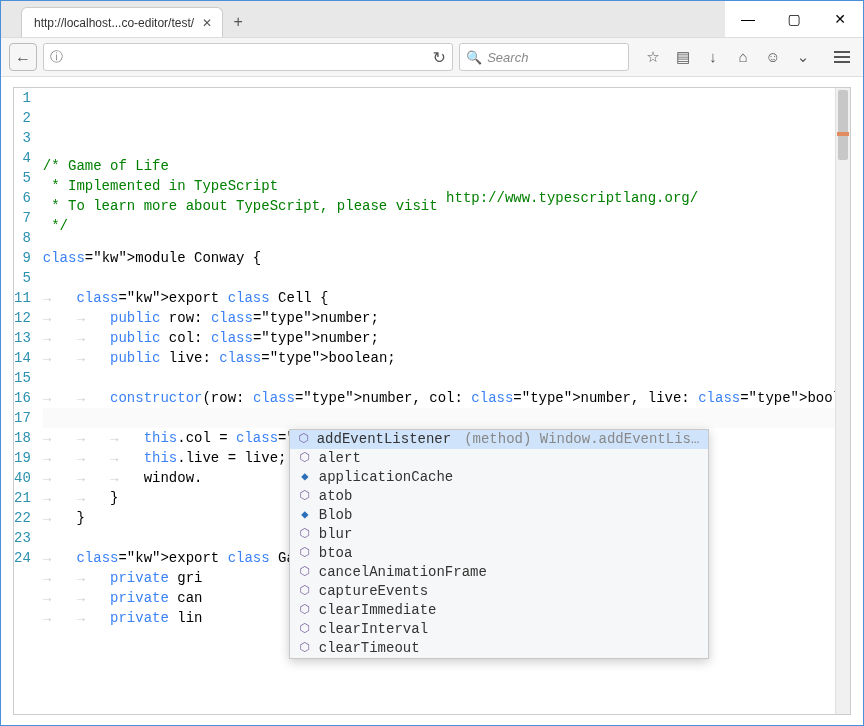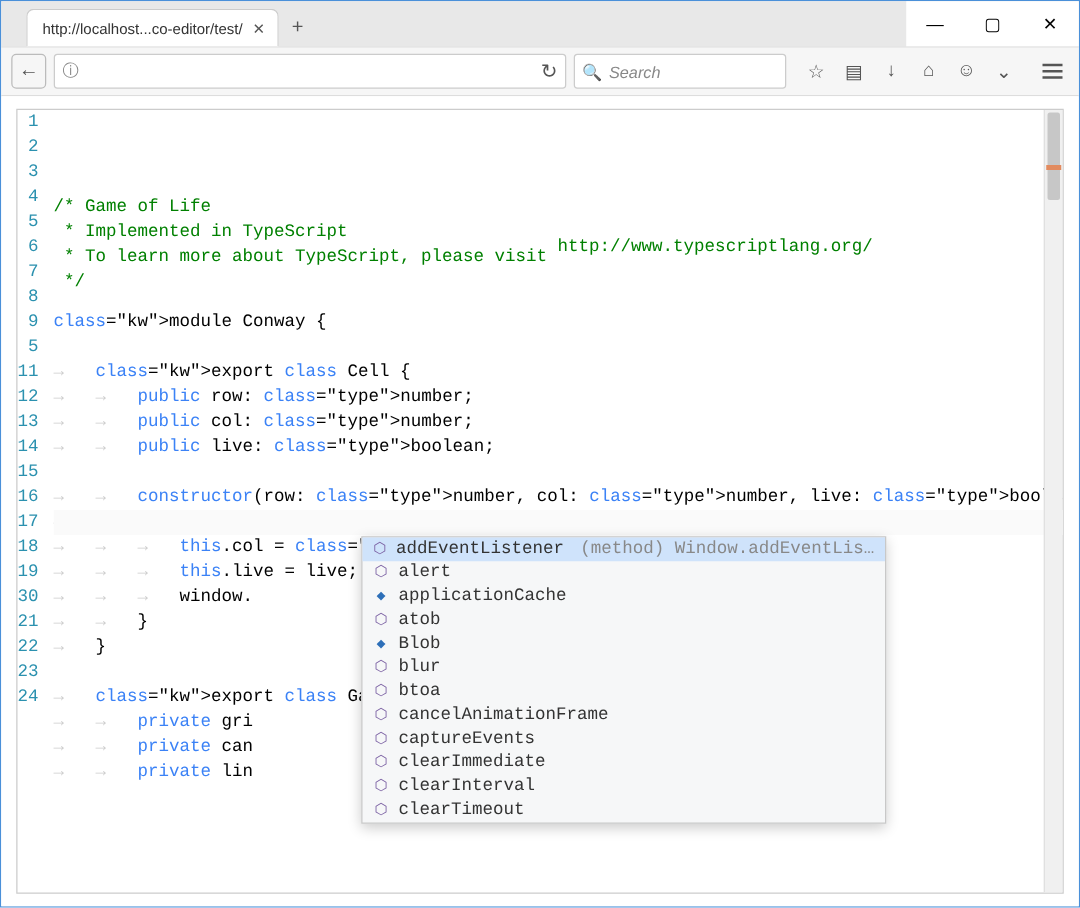--- a/index.html
+++ b/index.html
@@ -236,21 +236,21 @@
             <div>5</div>
             <div>11</div>
             <div>12</div>
             <div>13</div>
             <div>14</div>
             <div>15</div>
             <div>16</div>
             <div>17</div>
             <div>18</div>
             <div>19</div>
-            <div>30</div>
+            <div>40</div>
             <div>21</div>
             <div>22</div>
             <div>23</div>
             <div>24</div>
           </div>
         <div class="code" id="code"><div class="current-line"></div>
           
           <div class="code-line"><span class="cm">/* Game of Life</span></div><div class="code-line"><span class="cm"> * Implemented in TypeScript</span></div><div class="code-line"><span class="cm"> * To learn more about TypeScript, please visit </span><span class="lnk">http://www.typescriptlang.org/</span></div><div class="code-line"><span class="cm"> */</span></div><div class="code-line"></div><div class="code-line"><span <span="" class="kw">class</span>="kw"&gt;module Conway {</div><div class="code-line"></div><div class="code-line"><span class="ws">→   </span><span <span="" class="kw">class</span>="kw"&gt;export <span class="kw">class</span> Cell {</div><div class="code-line"><span class="ws">→   </span><span class="ws">→   </span><span class="kw">public</span> row: <span <span="" class="kw">class</span>="type"&gt;number;</div><div class="code-line"><span class="ws">→   </span><span class="ws">→   </span><span class="kw">public</span> col: <span <span="" class="kw">class</span>="type"&gt;number;</div><div class="code-line"><span class="ws">→   </span><span class="ws">→   </span><span class="kw">public</span> live: <span <span="" class="kw">class</span>="type"&gt;boolean;</div><div class="code-line"></div><div class="code-line"><span class="ws">→   </span><span class="ws">→   </span><span class="kw">constructor</span>(row: <span <span="" class="kw">class</span>="type"&gt;number, col: <span <span="" class="kw">class</span>="type"&gt;number, live: <span <span="" class="kw">class</span>="type"&gt;boolean) {</div><div class="code-line"><span class="ws">→   </span><span class="ws">→   </span><span class="ws">→   </span><span class="kw">this</span>.row = row;</div><div class="code-line"><span class="ws">→   </span><span class="ws">→   </span><span class="ws">→   </span><span class="kw">this</span>.col = <span <span="" class="kw">class</span>="err"&gt;co1;</div><div class="code-line"><span class="ws">→   </span><span class="ws">→   </span><span class="ws">→   </span><span class="kw">this</span>.live = live;</div><div class="code-line"><span class="ws">→   </span><span class="ws">→   </span><span class="ws">→   </span>window.</div><div class="code-line"><span class="ws">→   </span><span class="ws">→   </span>}</div><div class="code-line"><span class="ws">→   </span>}</div><div class="code-line"></div><div class="code-line"><span class="ws">→   </span><span <span="" class="kw">class</span>="kw"&gt;export <span class="kw">class</span> Ga</div><div class="code-line"><span class="ws">→   </span><span class="ws">→   </span><span class="kw">private</span> gri</div><div class="code-line"><span class="ws">→   </span><span class="ws">→   </span><span class="kw">private</span> can</div><div class="code-line"><span class="ws">→   </span><span class="ws">→   </span><span class="kw">private</span> lin</div><div class="suggest" id="suggest"><div class="row sel"><span class="ico">⬡</span><span>addEventListener</span><span class="hint">(method) Window.addEventListener…</span></div><div class="row"><span class="ico">⬡</span><span>alert</span></div><div class="row"><span class="ico blue">◆</span><span>applicationCache</span></div><div class="row"><span class="ico">⬡</span><span>atob</span></div><div class="row"><span class="ico blue">◆</span><span>Blob</span></div><div class="row"><span class="ico">⬡</span><span>blur</span></div><div class="row"><span class="ico">⬡</span><span>btoa</span></div><div class="row"><span class="ico">⬡</span><span>cancelAnimationFrame</span></div><div class="row"><span class="ico">⬡</span><span>captureEvents</span></div><div class="row"><span class="ico">⬡</span><span>clearImmediate</span></div><div class="row"><span class="ico">⬡</span><span>clearInterval</span></div><div class="row"><span class="ico">⬡</span><span>clearTimeout</span></div></div>
         </div>
       </div>

